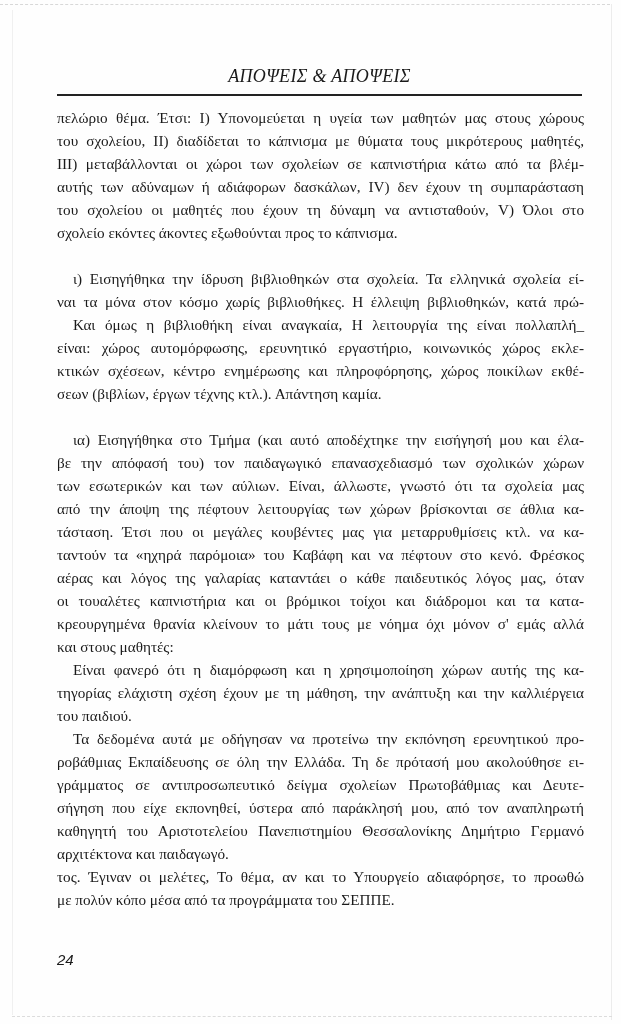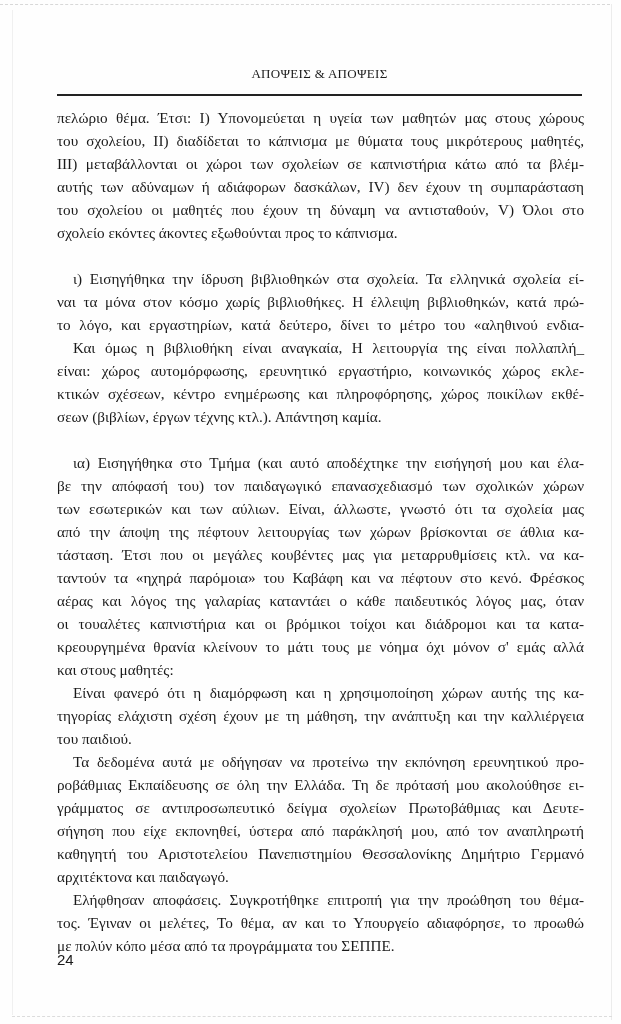--- a/index.html
+++ b/index.html
@@ -35,23 +35,24 @@
   }
   .page-edge-bottom {
     position: absolute; left: 12px; top: 1016px; width: 600px; height: 1px;
     border-top: 1px dashed #dcdcdc;
   }
   .running-head {
     position: absolute;
     left: 57px; width: 525px;
     top: 66px;
     text-align: center;
-    font-size: 13px;
+    font-size: 18px;
     letter-spacing: 0.3px;
     color: #1a1a1a;
+    font-style: italic;
   }
   .head-rule {
     position: absolute;
     left: 57px; width: 525px;
     top: 94px; height: 1.5px;
     background: #222;
   }
   .body-text {
     position: absolute;
     left: 57px;
@@ -76,20 +77,21 @@
   }
   .para-gap {
     display: block;
     height: 23px;
   }
   .folio {
     position: absolute;
     left: 57px;
     top: 951px;
     font-size: 15px;
+    font-style: italic;
     font-family: "Liberation Sans", "DejaVu Sans", sans-serif;
     color: #1a1a1a;
   }
 </style>
 </head>
 <body>
 
 <div class="page">
   <div class="page-edge-top"></div>
   <div class="page-edge-left"></div>
@@ -108,21 +110,20 @@
       <span class="line">αυτής των αδύναμων ή αδιάφορων δασκάλων, IV) δεν έχουν τη συμπαράσταση</span>
       <span class="line">του σχολείου οι μαθητές που έχουν τη δύναμη να αντισταθούν, V) Όλοι στο</span>
       <span class="line last">σχολείο εκόντες άκοντες εξωθούνται προς το κάπνισμα.</span>
     </div>
 
     <span class="para-gap"></span>
 
     <div>
       <span class="line indent">ι) Εισηγήθηκα την ίδρυση βιβλιοθηκών στα σχολεία. Τα ελληνικά σχολεία εί-</span>
       <span class="line">ναι τα μόνα στον κόσμο χωρίς βιβλιοθήκες. Η έλλειψη βιβλιοθηκών, κατά πρώ-</span>
-      <span class="line">το λόγο, και εργαστηρίων, κατά δεύτερο, δίνει το μέτρο του «αληθινού ενδια-</span>
     </div>
 
     <div>
       <span class="line indent">Και όμως η βιβλιοθήκη είναι αναγκαία, Η λειτουργία της είναι πολλαπλή_</span>
       <span class="line">είναι: χώρος αυτομόρφωσης, ερευνητικό εργαστήριο, κοινωνικός χώρος εκλε-</span>
       <span class="line">κτικών σχέσεων, κέντρο ενημέρωσης και πληροφόρησης, χώρος ποικίλων εκθέ-</span>
       <span class="line last">σεων (βιβλίων, έργων τέχνης κτλ.).  Απάντηση καμία.</span>
     </div>
 
     <span class="para-gap"></span>
@@ -149,21 +150,20 @@
     <div>
       <span class="line indent">Τα δεδομένα αυτά με οδήγησαν να προτείνω την εκπόνηση ερευνητικού προ-</span>
       <span class="line">ροβάθμιας Εκπαίδευσης σε όλη την Ελλάδα. Τη δε πρότασή μου ακολούθησε ει-</span>
       <span class="line">γράμματος σε αντιπροσωπευτικό δείγμα σχολείων Πρωτοβάθμιας και Δευτε-</span>
       <span class="line">σήγηση που είχε εκπονηθεί, ύστερα από παράκλησή μου, από τον αναπληρωτή</span>
       <span class="line">καθηγητή του Αριστοτελείου Πανεπιστημίου Θεσσαλονίκης Δημήτριο Γερμανό</span>
       <span class="line last">αρχιτέκτονα και παιδαγωγό.</span>
     </div>
 
     <div>
-      <span class="line indent">Ελήφθησαν αποφάσεις. Συγκροτήθηκε επιτροπή για την προώθηση του θέμα-</span>
       <span class="line">τος. Έγιναν οι μελέτες, Το θέμα, αν και το Υπουργείο αδιαφόρησε, το προωθώ</span>
       <span class="line last">με πολύν κόπο μέσα από τα προγράμματα του ΣΕΠΠΕ.</span>
     </div>
 
   </div>
 
   <div class="folio">24</div>
 </div>
 
 </body></html>

